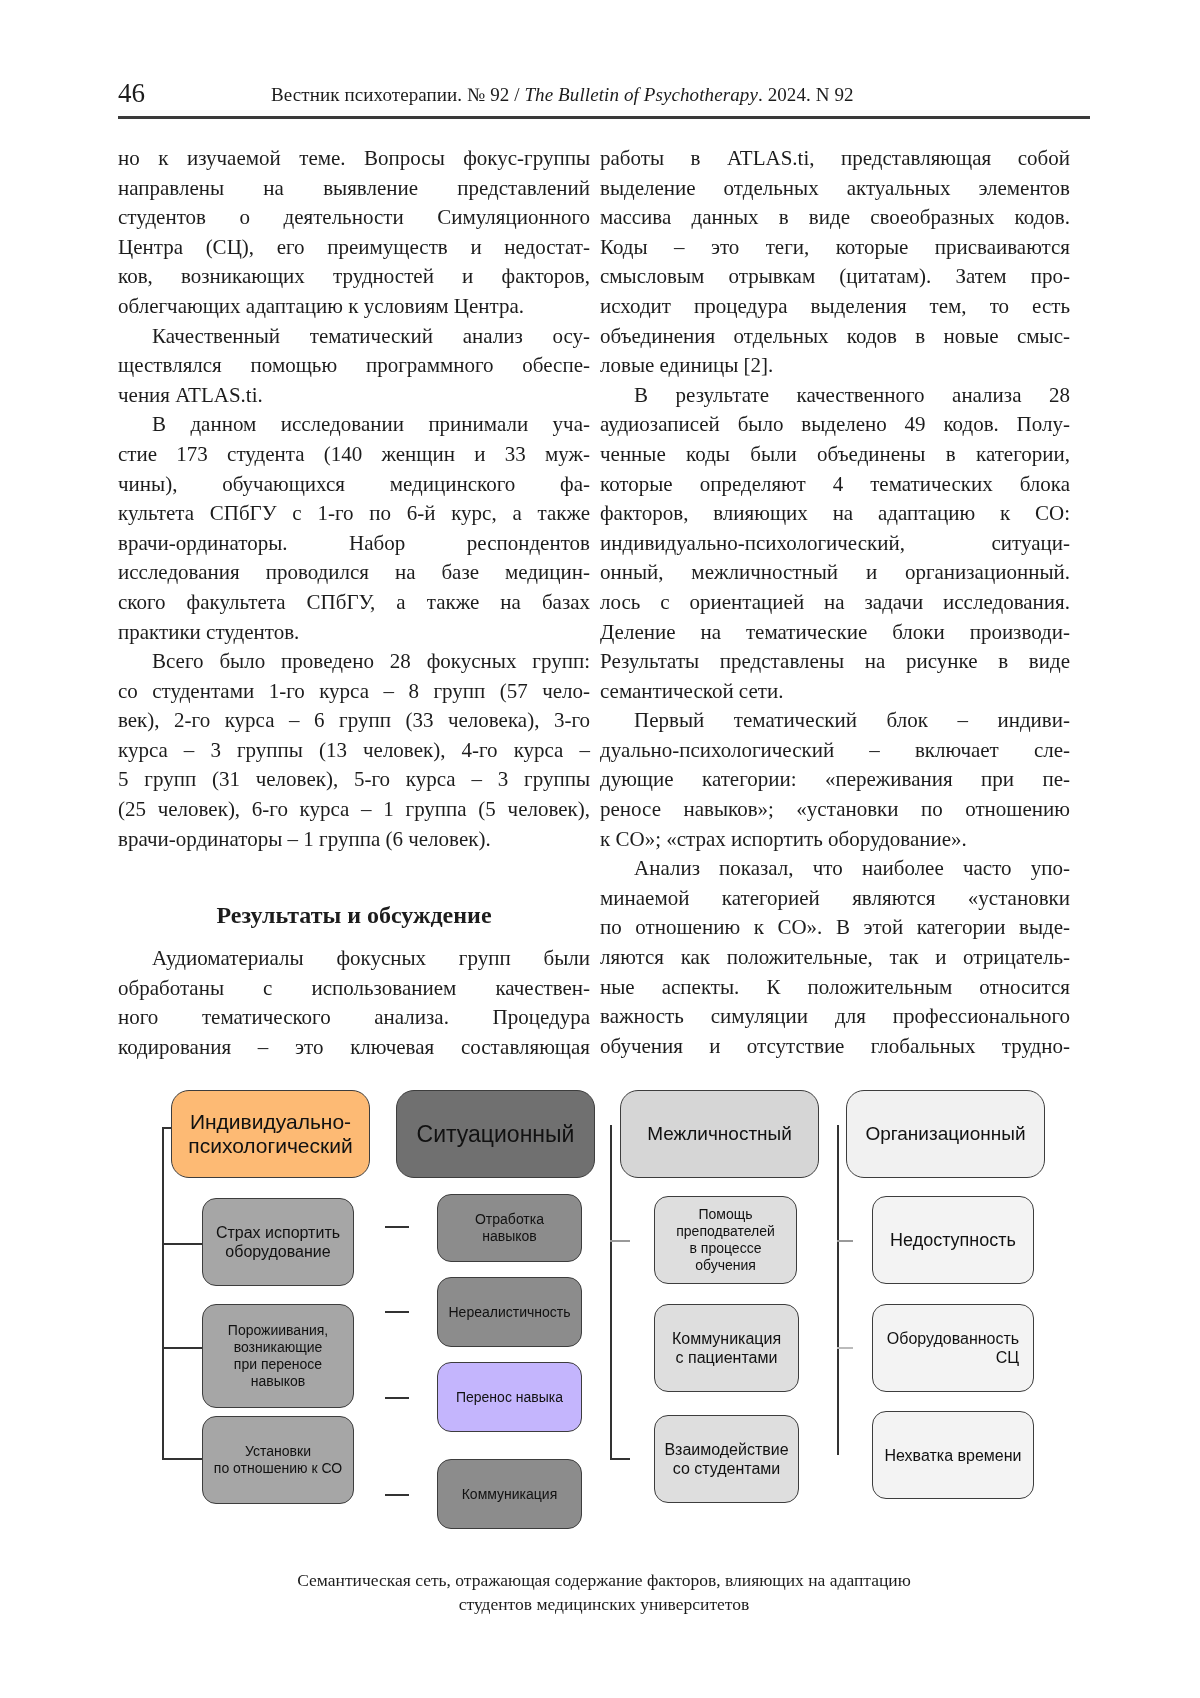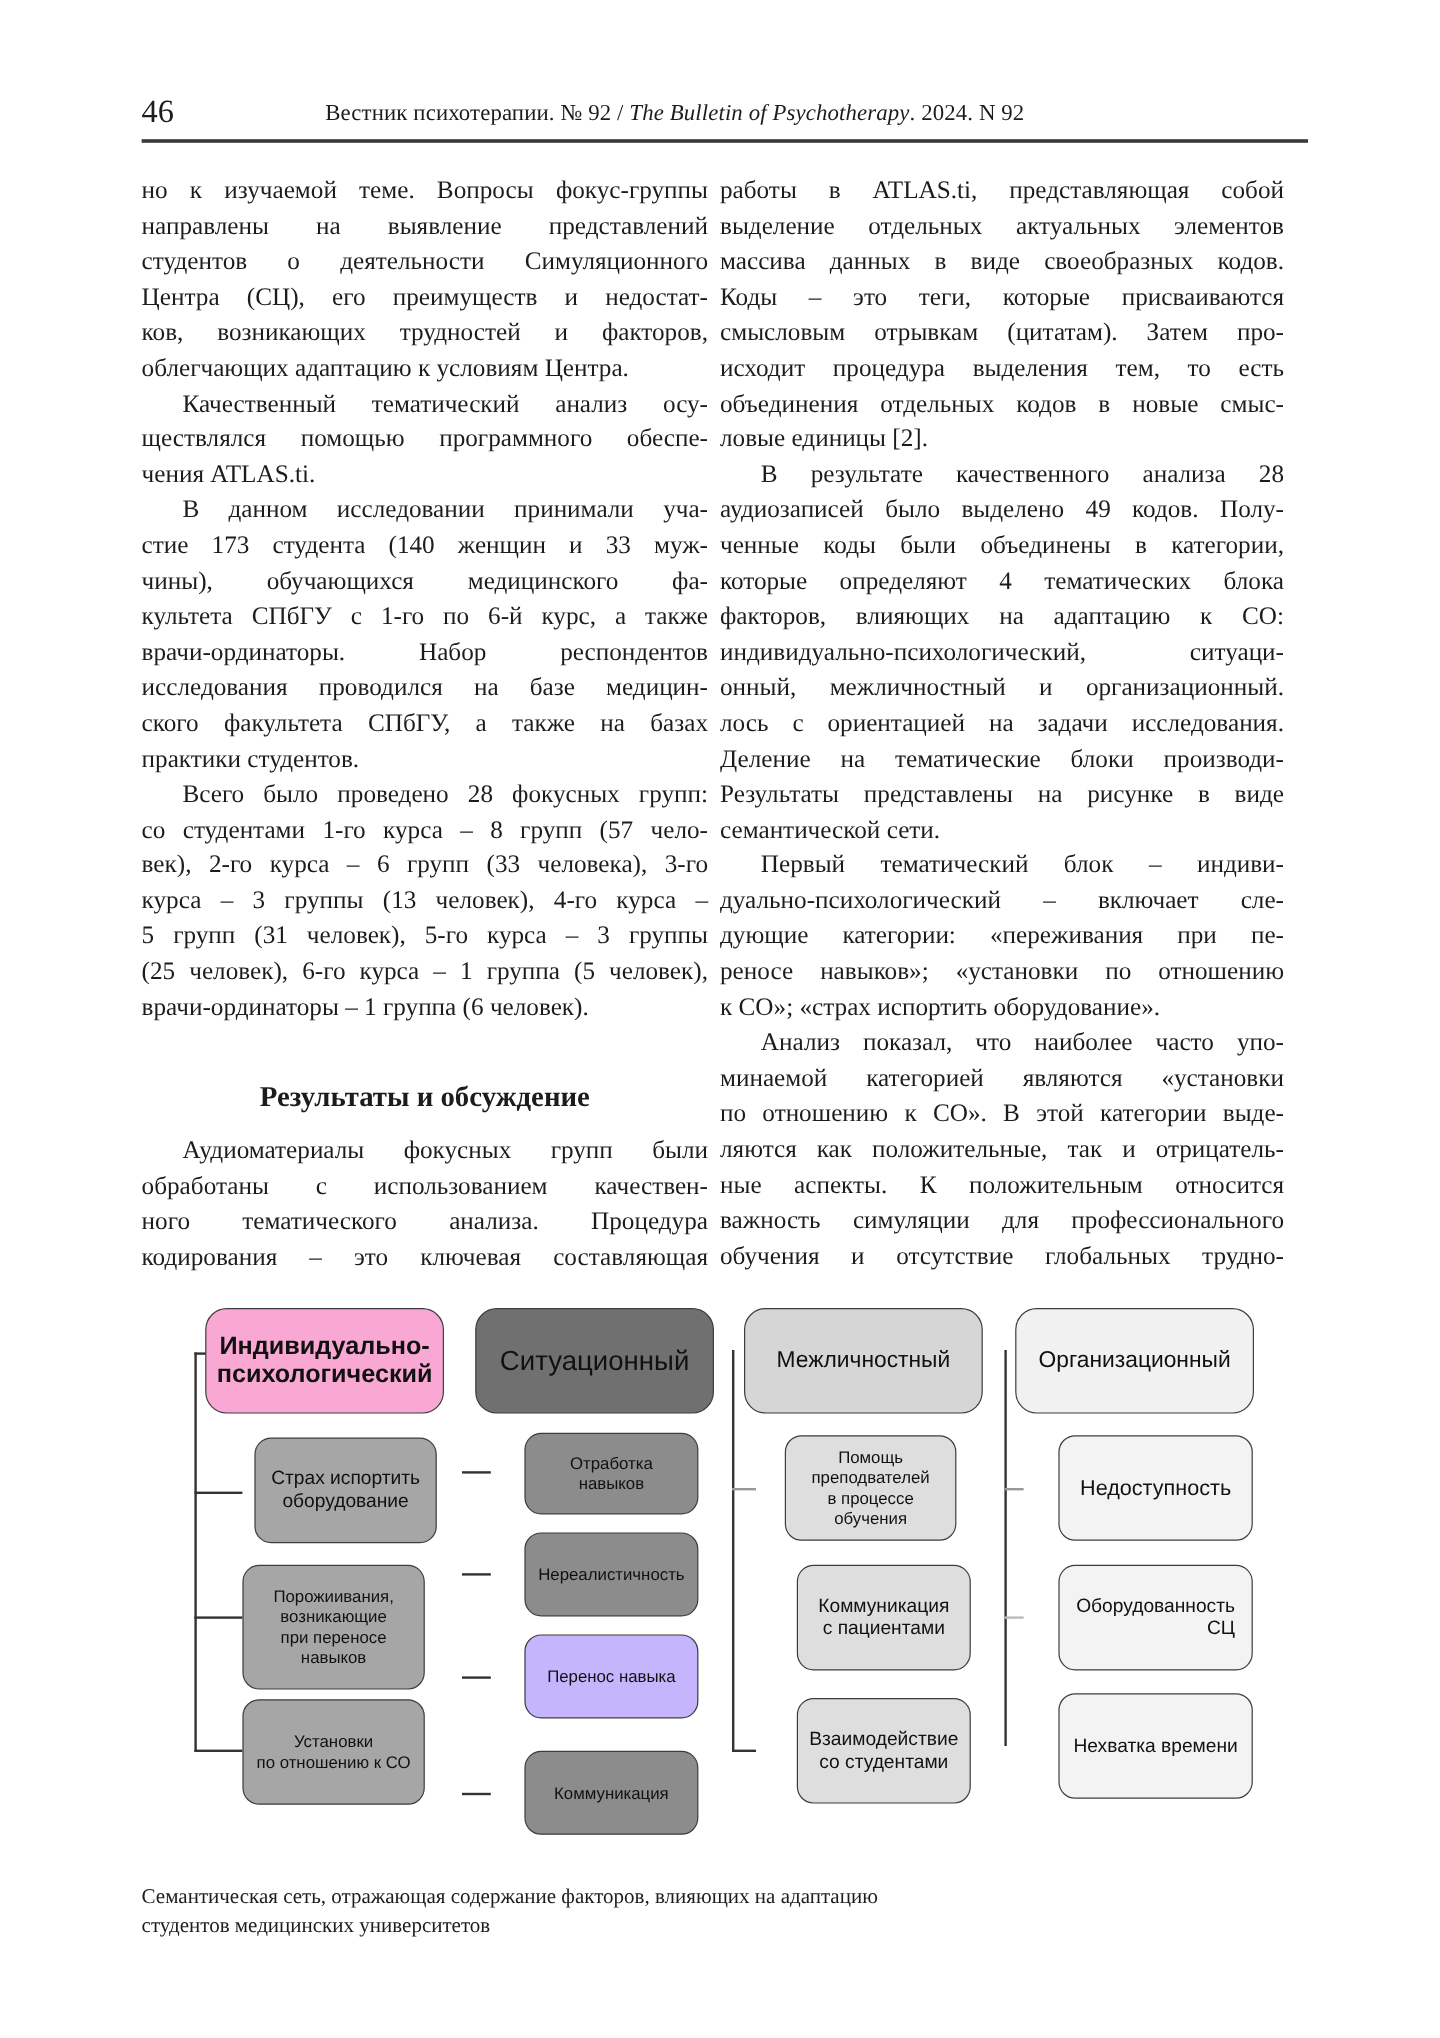--- a/index.html
+++ b/index.html
@@ -16,26 +16,26 @@
   .col.right { left: 600px; width: 470px; }
   .col .line { display: block; text-align: justify; text-align-last: justify; white-space: nowrap; }
   .col .line.last { text-align-last: left; }
   .col .line.ind { padding-left: 34px; }
   .heading { display: block; text-align: center; font-weight: bold; font-size: 24px; line-height: 30px; margin: 46px 0 14px 0; }
 
   .diagram { position: absolute; left: 160px; top: 1090px; width: 880px; height: 460px; font-family: "Liberation Sans", "DejaVu Sans", sans-serif; }
   .box { position: absolute; border: 1.5px solid #3d3d3d; border-radius: 14px; display: flex; align-items: center; justify-content: center; text-align: center; color: #111; box-sizing: border-box; padding: 2px 4px; }
   .hdr { height: 88px; top: 0; font-size: 21px; line-height: 24px; border-radius: 18px; }
   .sub { font-size: 14px; line-height: 17px; }
-  .sub.lg { font-size: 16px; line-height: 19px; margin-left: 10px; }
+  .sub.lg { font-size: 16px; line-height: 19px; }
   .vline, .hline { position: absolute; background: #333; }
   .vline { width: 1.5px; }
   .hline { height: 1.5px; }
 
-  .caption { position: absolute; left: 118px; top: 1568px; width: 972px; font-size: 17.5px; line-height: 24px; }
+  .caption { position: absolute; left: 118px; top: 1568px; width: 972px; text-align: center; font-size: 17.5px; line-height: 24px; }
 </style>
 </head>
 <body>
 
 <div class="header">
   <div class="page-num">46</div>
   <div class="running">
     <span>Вестник психотерапии. № 92</span>
     <span>/</span>
     <span class="it">The Bulletin of Psychotherapy</span><span>. 2024. N 92</span>
@@ -123,21 +123,21 @@
   <div class="hline" style="left:225px; top:404px; width:24px;"></div>
 
   <div class="vline" style="left:450px; top:35px; height:335px;"></div>
   <div class="hline" style="left:450px; top:150px; width:20px; background:#999;"></div>
   <div class="hline" style="left:450px; top:368px; width:20px;"></div>
 
   <div class="vline" style="left:677px; top:35px; height:330px;"></div>
   <div class="hline" style="left:677px; top:150px; width:16px; background:#999;"></div>
   <div class="hline" style="left:677px; top:257px; width:16px; background:#bbb;"></div>
 
-  <div class="box hdr" style="left:11px; width:199px; background:#f9a8d4;font-weight:bold;">
+  <div class="box hdr" style="left:11px; width:199px; background:#fdba74;">
     <div><span>Индивидуально-</span><br><span>психологический</span></div>
   </div>
   <div class="box hdr" style="left:236px; width:199px; background:#707070; font-size:23px;">
     <span>Ситуационный</span>
   </div>
   <div class="box hdr" style="left:460px; width:199px; background:#d6d6d6; font-size:19px;">
     <span>Межличностный</span>
   </div>
   <div class="box hdr" style="left:686px; width:199px; background:#f1f1f1; font-size:19px;">
     <span>Организационный</span>

